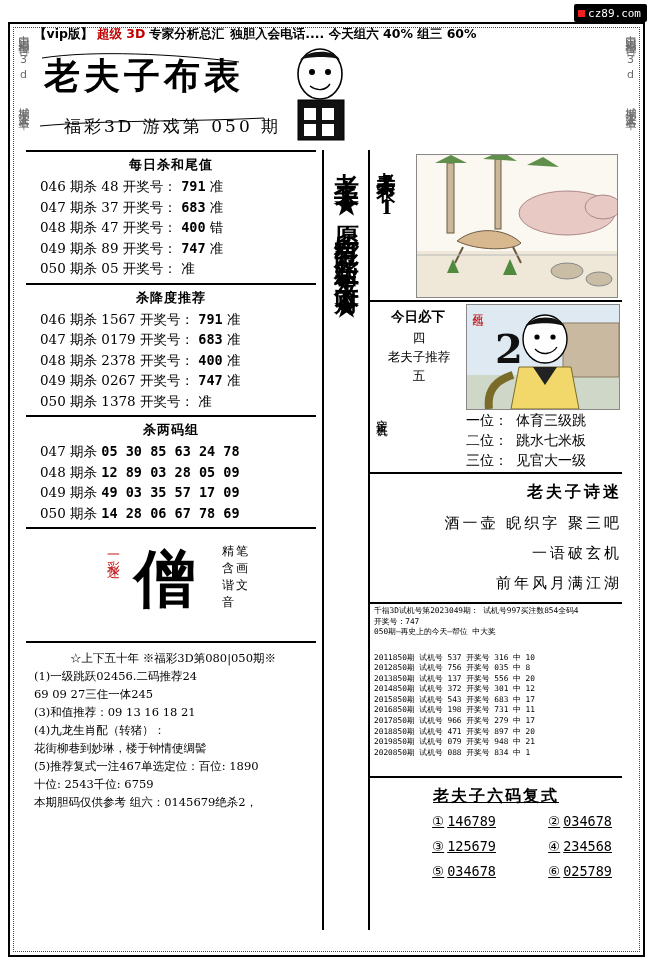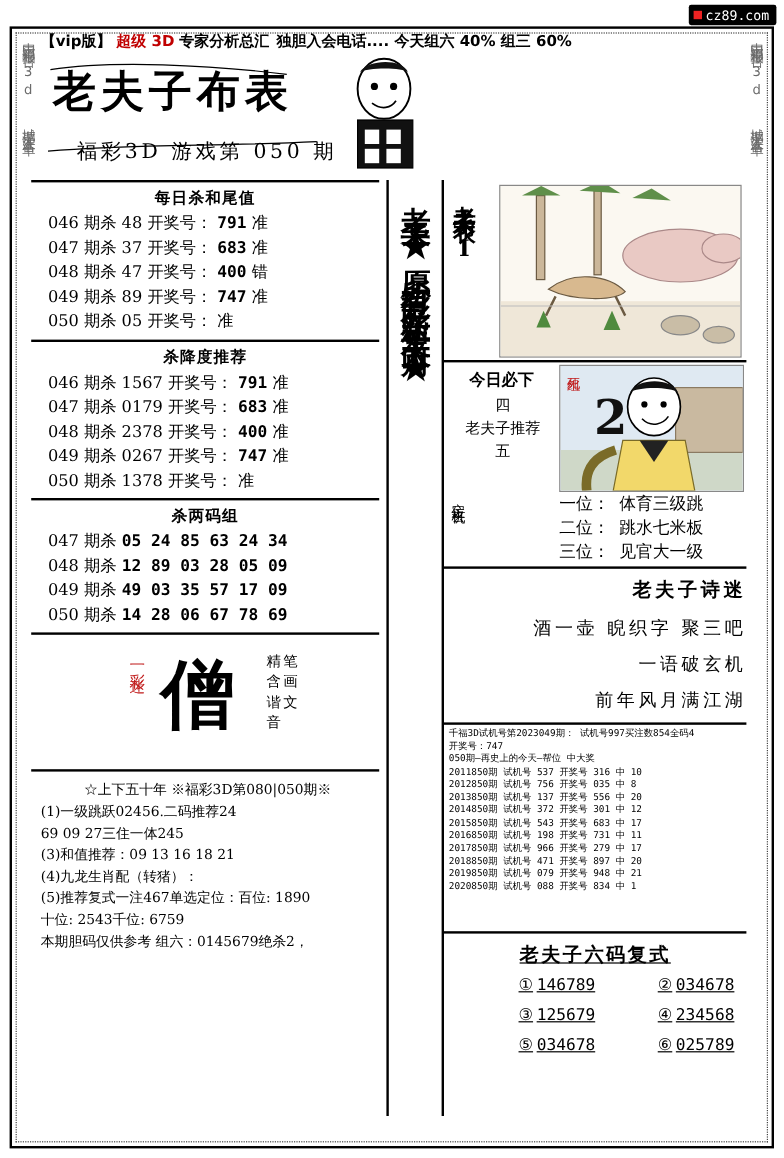--- a/index.html
+++ b/index.html
@@ -81,21 +81,21 @@
   .threeline{position:absolute;left:96px;top:108px;width:152px;font-size:14px;line-height:20px;font-family:"DejaVu Serif",serif;}
   .threeline .ln{white-space:nowrap;}
   .threeline .ln .p{margin-right:8px;}
 
   .rbox3{position:relative;height:128px;border-bottom:2px solid #000;text-align:right;}
   .rbox3 .h{font-size:16px;font-weight:bold;letter-spacing:3px;padding-top:8px;font-family:"DejaVu Serif",serif;}
   .rbox3 .l{font-size:15px;letter-spacing:3px;padding-top:11px;font-family:"DejaVu Serif",serif;}
 
   .rbox4{position:relative;height:170px;border-bottom:2px solid #000;padding:2px 2px 0 4px;}
   .rbox4 .meta{font-size:7.8px;line-height:10.5px;font-family:"DejaVu Sans Mono",monospace;white-space:nowrap;}
-  .rbox4 .tbl{margin-top:1px;}
+  .rbox4 .tbl{margin-top:15px;}
   .rbox4 .tr{font-size:7.8px;line-height:10.6px;font-family:"DejaVu Sans Mono",monospace;white-space:nowrap;}
 
   .rbox5{position:relative;height:auto;text-align:center;text-decoration:underline;}
   .rbox5 .h{font-size:16px;font-weight:bold;letter-spacing:2px;padding:8px 0 6px;font-family:"DejaVu Serif",serif;}
   .grid6{display:grid;grid-template-columns:1fr 1fr;row-gap:9px;padding:0 10px;}
   .grid6 .c{font-size:13.5px;font-family:"DejaVu Sans Mono",monospace;text-align:right;padding-left:12px;}
   .grid6 .c .ci{font-family:"DejaVu Sans",sans-serif;margin-right:3px;}
 </style>
 </head>
 <body>
@@ -159,21 +159,21 @@
         <div class="r"><span class="k">047 期杀 0179 开奖号：</span> <span class="num">683</span> <span>准</span></div>
         <div class="r"><span class="k">048 期杀 2378  开奖号：</span> <span class="num">400</span> <span>准</span></div>
         <div class="r"><span class="k">049 期杀 0267  开奖号：</span> <span class="num">747</span> <span>准</span></div>
         <div class="r"><span class="k">050 期杀 1378  开奖号：</span> <span class="num"></span> <span>准</span></div>
       </div>
     </div>
 
     <div class="lbox">
       <div class="sec-title">杀两码组</div>
       <div class="rowlist">
-        <div class="r"><span class="k">047 期杀</span> <span class="num">05 24 85 63 24 34</span></div>
+        <div class="r"><span class="k">047 期杀</span> <span class="num">05 30 85 63 24 78</span></div>
         <div class="r"><span class="k">048 期杀</span> <span class="num">12 89 03 28 05 09</span></div>
         <div class="r"><span class="k">049 期杀</span> <span class="num">49 03 35 57 17 09</span></div>
         <div class="r"><span class="k">050 期杀</span> <span class="num">14 28  06 67 78 69</span></div>
       </div>
     </div>
 
     <div class="callig">
       <div class="seal">一彩迷</div>
       <div class="bigchar">僧</div>
       <div class="sidechars">
@@ -183,20 +183,21 @@
         <div>音</div>
       </div>
     </div>
 
     <div class="blist">
       <div class="t center">☆上下五十年 ※福彩3D第080|050期※</div>
       <div class="t">(1)一级跳跃02456.二码推荐24</div>
       <div class="t">69 09 27三住一体245</div>
       <div class="t">(3)和值推荐：09 13 16 18 21</div>
       <div class="t">(4)九龙生肖配（转猪）：</div>
+      <div class="t">花街柳巷到妙琳，楼于钟情使绸髻</div>
       <div class="t">(5)推荐复式一注467单选定位：百位: 1890</div>
       <div class="t">十位: 2543千位: 6759</div>
       <div class="t">本期胆码仅供参考 组六：0145679绝杀2，</div>
     </div>
   </div>
 
   <div class="center-col">
     <div class="vtext">老夫子★愿所有彩民新年发大财★</div>
   </div>
 

